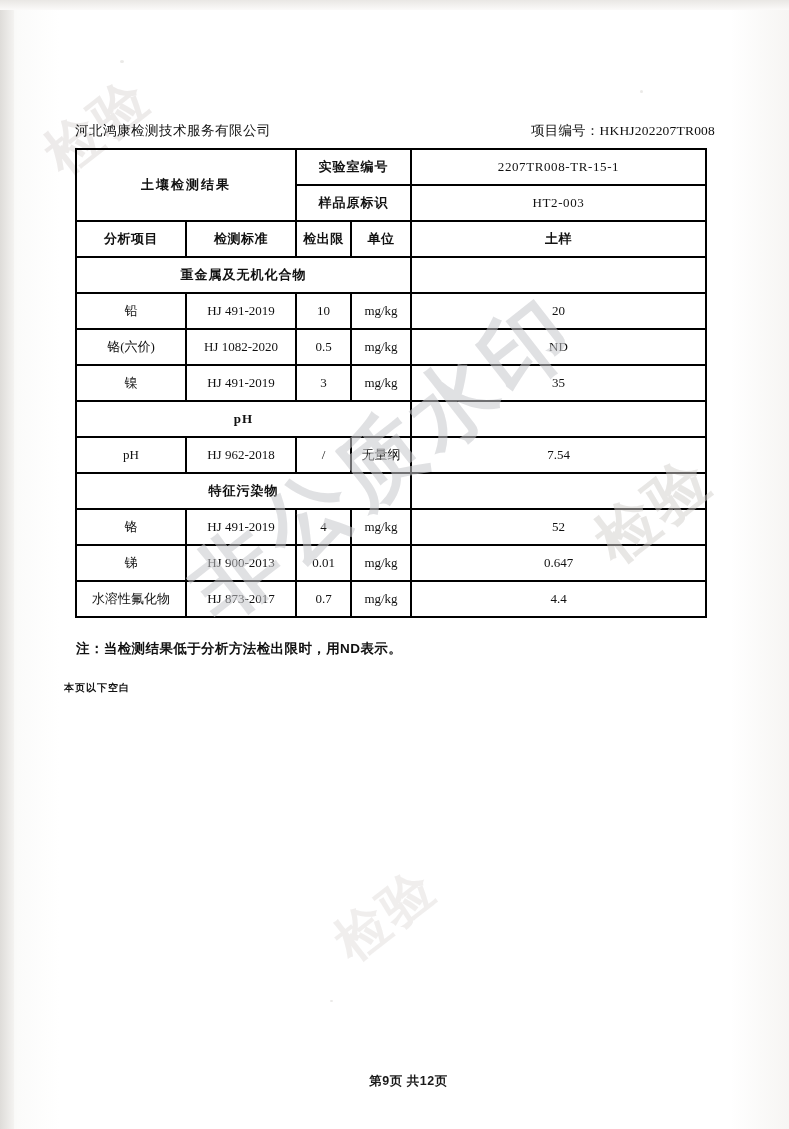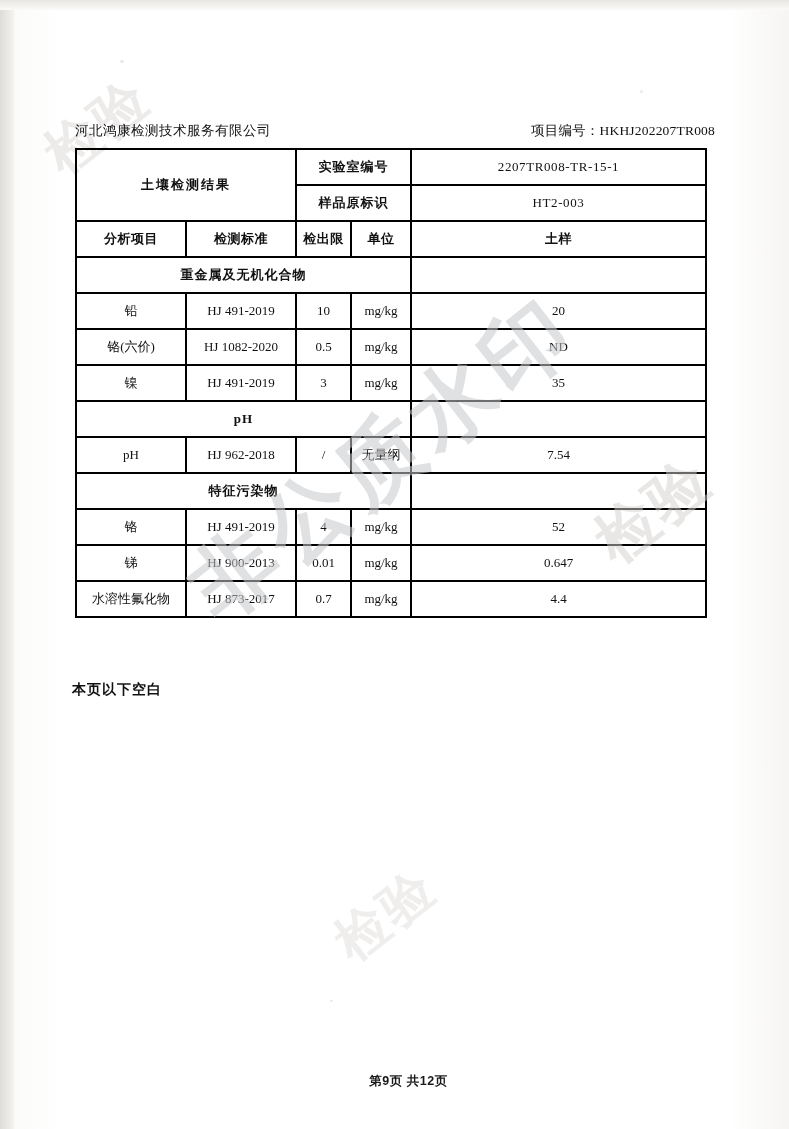--- a/index.html
+++ b/index.html
@@ -118,25 +118,25 @@
     position: absolute;
     left: 76px;
     top: 640px;
     font-family: "Liberation Sans", sans-serif;
     font-weight: bold;
     font-size: 13.5px;
     letter-spacing: 0.4px;
   }
   .blank-note {
     position: absolute;
-    left: 72px;
+    left: 64px;
     top: 681px;
     font-family: "Liberation Sans", sans-serif;
     font-weight: bold;
-    font-size: 14px;
+    font-size: 10px;
     letter-spacing: 1px;
   }
 
   
   .footer {
     position: absolute;
     left: 0;
     right: 0;
     top: 1073px;
     text-align: center;
@@ -321,20 +321,21 @@
           <td class="cn">水溶性氟化物</td>
           <td class="nowrap">HJ 873-2017</td>
           <td>0.7</td>
           <td>mg/kg</td>
           <td>4.4</td>
         </tr>
       </tbody>
     </table>
   </div>
 
+  <div class="note">注：当检测结果低于分析方法检出限时，用ND表示。</div>
   <div class="blank-note">本页以下空白</div>
 
   <div class="footer">第9页  共12页</div>
 </div>
 
 <div class="watermark">非公质水印</div>
 <div class="wm2">检验</div>
 <div class="wm4">检验</div>
 
 <div class="speck" style="left:120px; top:60px; width:4px; height:3px;"></div>

